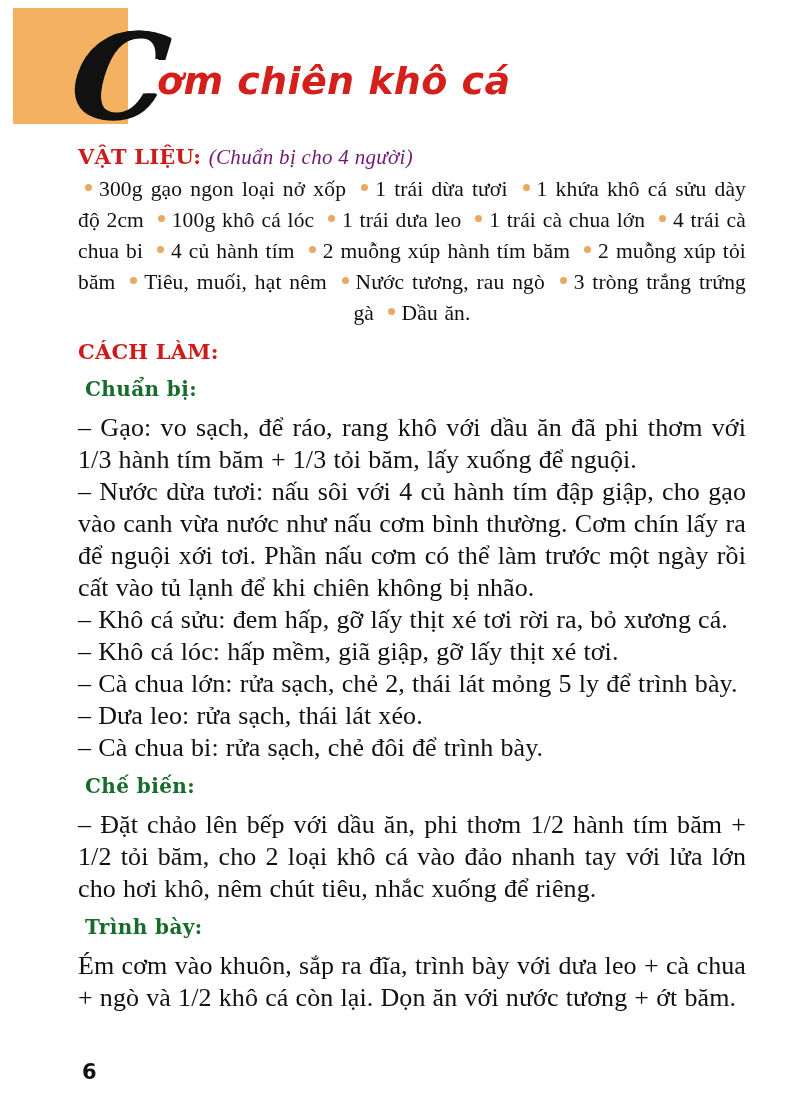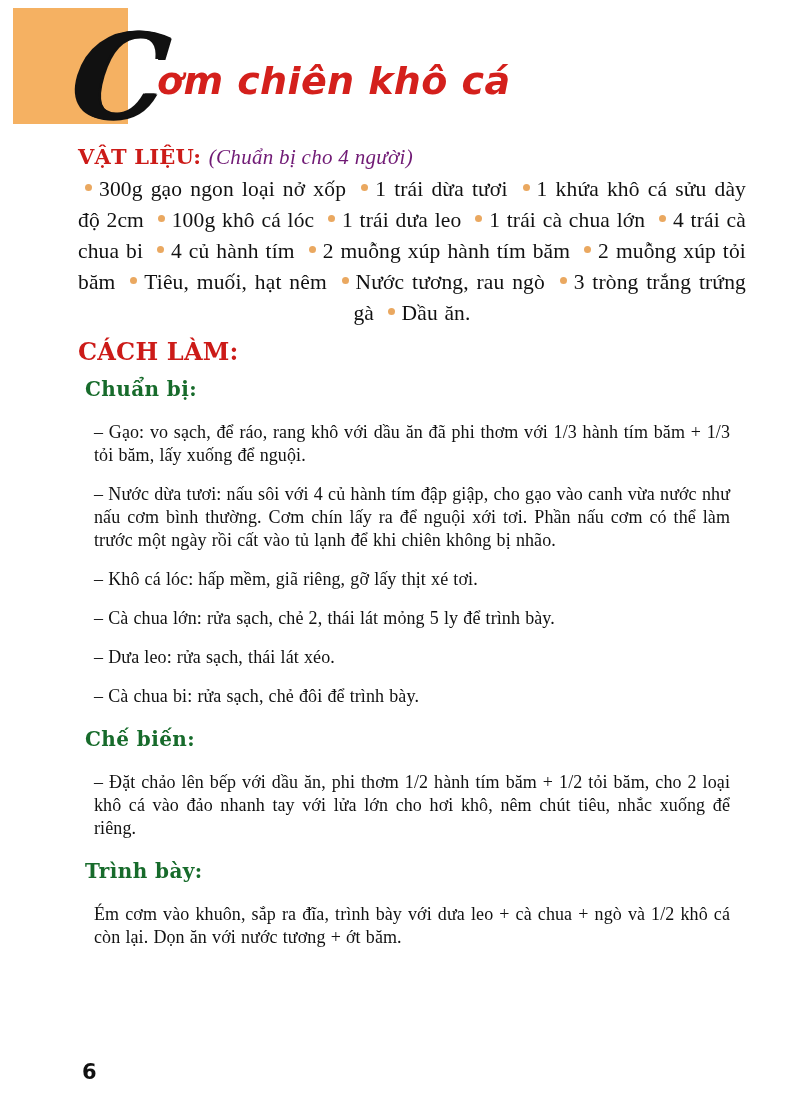--- a/index.html
+++ b/index.html
@@ -85,21 +85,21 @@
     font-weight: 400;
     font-style: italic;
     font-size: 21px;
     color: #701a75;
     letter-spacing: 0.3px;
   }
 
   .method-head {
     font-family: "DejaVu Serif", "Liberation Serif", serif;
     font-weight: 700;
-    font-size: 24px;
+    font-size: 21px;
     line-height: 31px;
     color: #cc1b18;
     margin: 7px 0 0 0;
     letter-spacing: 0.2px;
   }
 
   .green-head {
     font-family: "DejaVu Serif", "Liberation Serif", serif;
     font-weight: 700;
     font-size: 20px;
@@ -122,23 +122,23 @@
     display: inline-block;
     width: 7px;
     height: 7px;
     border-radius: 50%;
     background: #eaa860;
     vertical-align: 0.22em;
     margin: 0 7px;
   }
 
   .para {
-    margin: 16px;
-    font-size: 18px;
-    line-height: 23px;
+    margin: 0;
+    font-size: 26px;
+    line-height: 32px;
     text-align: justify;
     text-align-last: left;
     letter-spacing: 0.1px;
     word-spacing: 0.5px;
   }
   .para.hang {
     text-indent: 0;
   }
 
   .page-number {
@@ -169,21 +169,22 @@
   </p>
 
   <div class="ingredients"><span class="bullet"></span><span>300g gạo ngon loại nở xốp</span> <span class="bullet"></span><span>1 trái dừa tươi</span> <span class="bullet"></span><span>1 khứa khô cá sửu dày độ 2cm</span> <span class="bullet"></span><span>100g khô cá lóc</span> <span class="bullet"></span><span>1 trái dưa leo</span> <span class="bullet"></span><span>1 trái cà chua lớn</span> <span class="bullet"></span><span>4 trái cà chua bi</span> <span class="bullet"></span><span>4 củ hành tím</span> <span class="bullet"></span><span>2 muỗng xúp hành tím băm</span> <span class="bullet"></span><span>2 muỗng xúp tỏi băm</span> <span class="bullet"></span><span>Tiêu, muối, hạt nêm</span> <span class="bullet"></span><span>Nước tương, rau ngò</span> <span class="bullet"></span><span>3 tròng trắng trứng gà</span> <span class="bullet"></span><span>Dầu ăn.</span> </div>
 
   <p class="method-head">CÁCH LÀM:</p>
 
   <div>
       <p class="green-head">Chuẩn  bị:</p>
       <p class="para hang">– Gạo: vo sạch, để ráo, rang khô với dầu ăn đã phi thơm với 1/3 hành tím băm + 1/3 tỏi băm, lấy xuống để nguội.</p>
       <p class="para hang">– Nước dừa tươi: nấu sôi với 4 củ hành tím đập giập, cho gạo vào canh vừa nước như nấu cơm bình thường. Cơm chín lấy ra để nguội xới tơi. Phần nấu cơm có thể làm trước một ngày rồi cất vào tủ lạnh để khi chiên không bị nhão.</p>
-      <p class="para hang">– Khô cá lóc: hấp mềm, giã riêng, gỡ lấy thịt xé tơi.</p>
+      <p class="para hang">– Khô cá sửu: đem hấp, gỡ lấy thịt xé tơi rời ra, bỏ xương cá.</p>
+      <p class="para hang">– Khô cá lóc: hấp mềm, giã giập, gỡ lấy thịt xé tơi.</p>
       <p class="para hang">– Cà chua lớn: rửa sạch, chẻ 2, thái lát mỏng 5 ly để trình bày.</p>
       <p class="para hang">– Dưa leo: rửa sạch, thái lát xéo.</p>
       <p class="para hang">– Cà chua bi: rửa sạch, chẻ đôi để trình bày.</p>
       <p class="green-head">Chế biến:</p>
       <p class="para hang">– Đặt chảo lên bếp với dầu ăn, phi thơm 1/2 hành tím băm + 1/2 tỏi băm, cho 2 loại khô cá vào đảo nhanh tay với lửa lớn cho hơi khô, nêm chút tiêu, nhắc xuống để riêng.</p>
       <p class="green-head">Trình bày:</p>
       <p class="para hang">Ém cơm vào khuôn, sắp ra đĩa, trình bày với dưa leo + cà chua + ngò và 1/2 khô cá còn lại. Dọn ăn với nước tương + ớt băm.</p>
     </div>
 
 </div>

